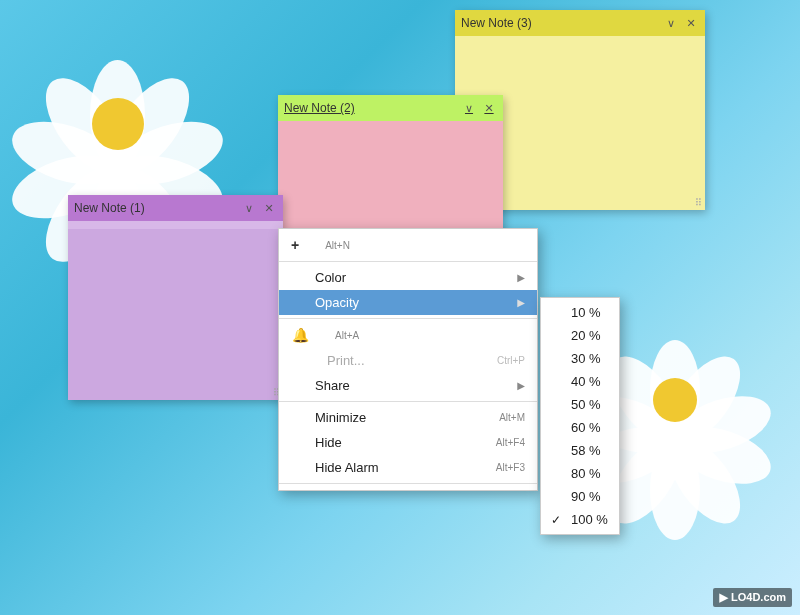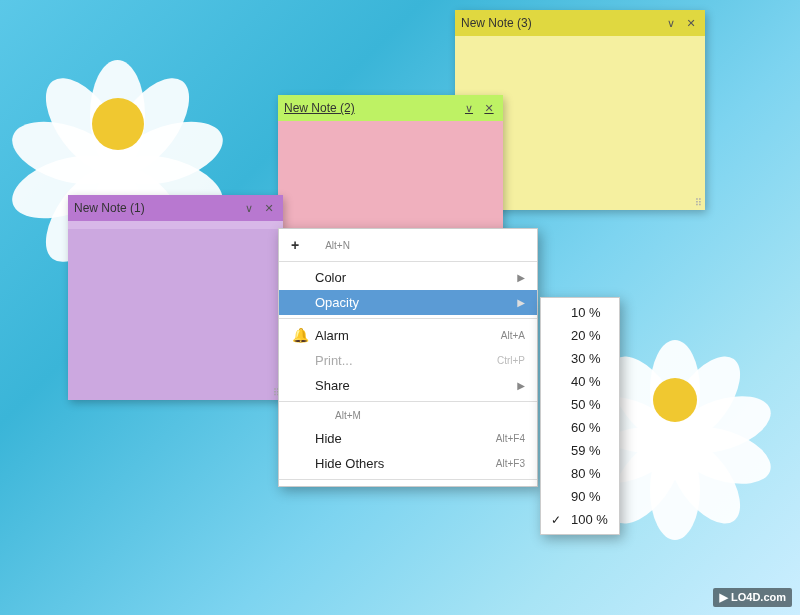--- a/index.html
+++ b/index.html
@@ -126,20 +126,21 @@
     }
 
     .menu-item.highlighted {
       background: #5b9bd5;
       color: white;
     }
 
     .menu-item.disabled {
       color: #aaa;
       cursor: default;
+      gap: 12px;
     }
 
     .menu-item .item-label {
       flex: 1;
     }
 
     .menu-item .item-shortcut {
       color: #888;
       font-size: 10px;
       margin-left: 20px;
@@ -313,21 +314,20 @@
   <div class="menu-item highlighted">
     <span class="item-icon"></span>
     <span class="item-label">Opacity</span>
     <span class="arrow">▶</span>
   </div>
 
   <div class="menu-separator"></div>
 
   <div class="menu-item">
     <span class="item-icon">🔔</span>
-    <span class="item-label">Alarm</span>
     <span class="item-shortcut">Alt+A</span>
   </div>
 
   <div class="menu-item disabled">
     <span class="item-icon"></span>
     <span class="item-label">Print...</span>
     <span class="item-shortcut" style="color:#bbb;">Ctrl+P</span>
   </div>
 
   <div class="menu-item">
@@ -335,32 +335,33 @@
     <span class="item-label">Share</span>
     <span class="arrow">▶</span>
   </div>
 
   <div class="menu-separator"></div>
 
 
 
   <div class="menu-item">
     <span class="item-icon"></span>
+    <span class="item-label">Minimize</span>
     <span class="item-shortcut">Alt+M</span>
   </div>
 
   <div class="menu-item">
     <span class="item-icon"></span>
     <span class="item-label">Hide</span>
     <span class="item-shortcut">Alt+F4</span>
   </div>
 
   <div class="menu-item">
     <span class="item-icon"></span>
-    <span class="item-label">Hide Others</span>
+    <span class="item-label">Hide Alarm</span>
     <span class="item-shortcut">Alt+F3</span>
   </div>
 
   <div class="menu-separator"></div>
 
 
 </div>
 
 <div class="opacity-submenu" style="top:262px; left:540px; z-index:101;margin-top:35px;">
 
@@ -383,21 +384,21 @@
     <div class="opacity-item">
       <span class="check-icon"></span>
       <span>50 %</span>
     </div>
     <div class="opacity-item">
       <span class="check-icon"></span>
       <span>60 %</span>
     </div>
     <div class="opacity-item">
       <span class="check-icon"></span>
-      <span>59 %</span>
+      <span>58 %</span>
     </div>
     <div class="opacity-item">
       <span class="check-icon"></span>
       <span>80 %</span>
     </div>
     <div class="opacity-item">
       <span class="check-icon"></span>
       <span>90 %</span>
     </div>
     <div class="opacity-item">

